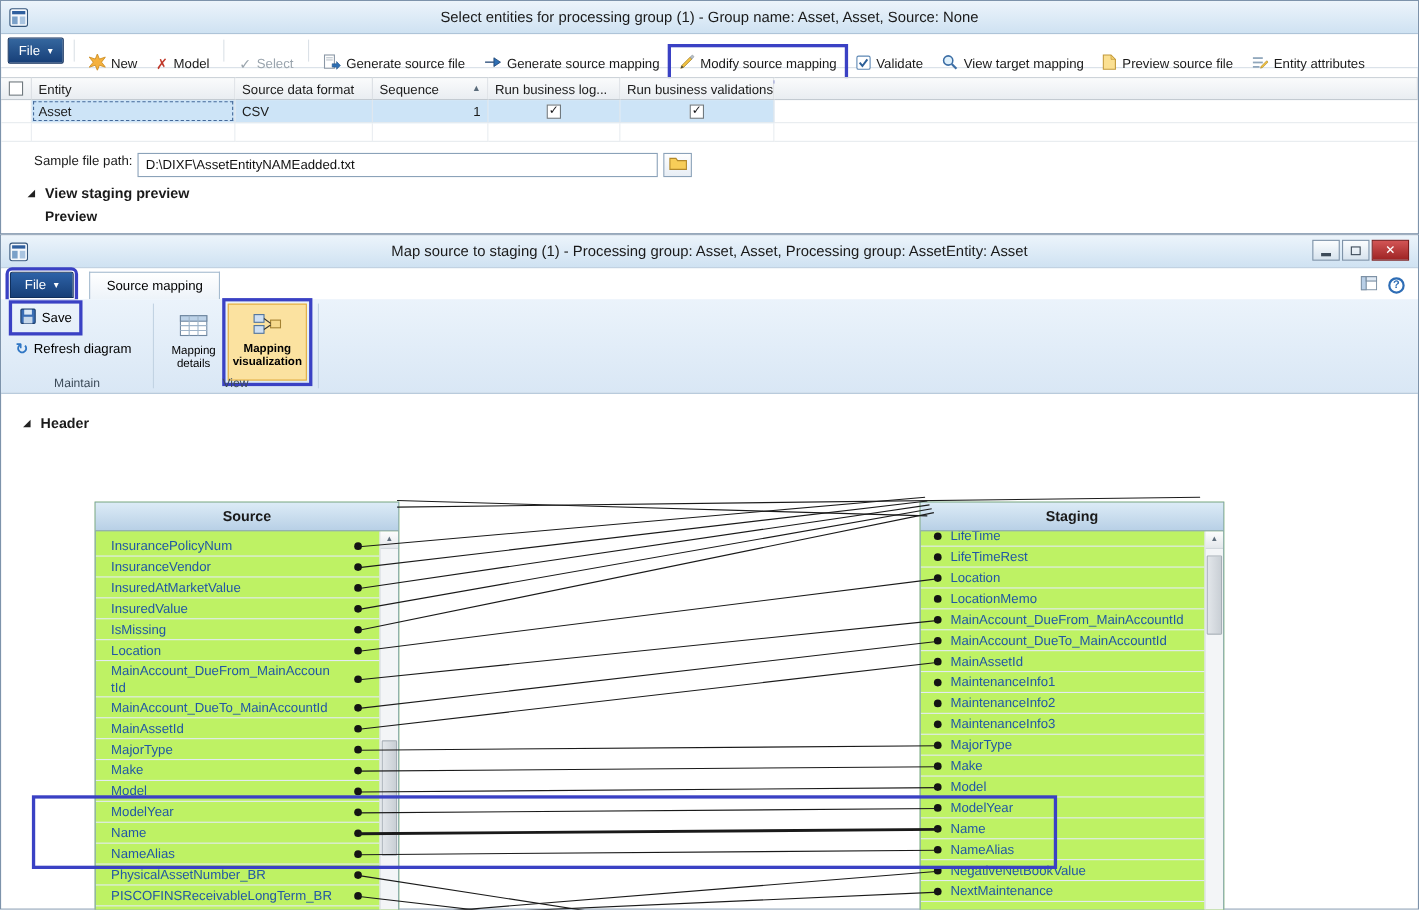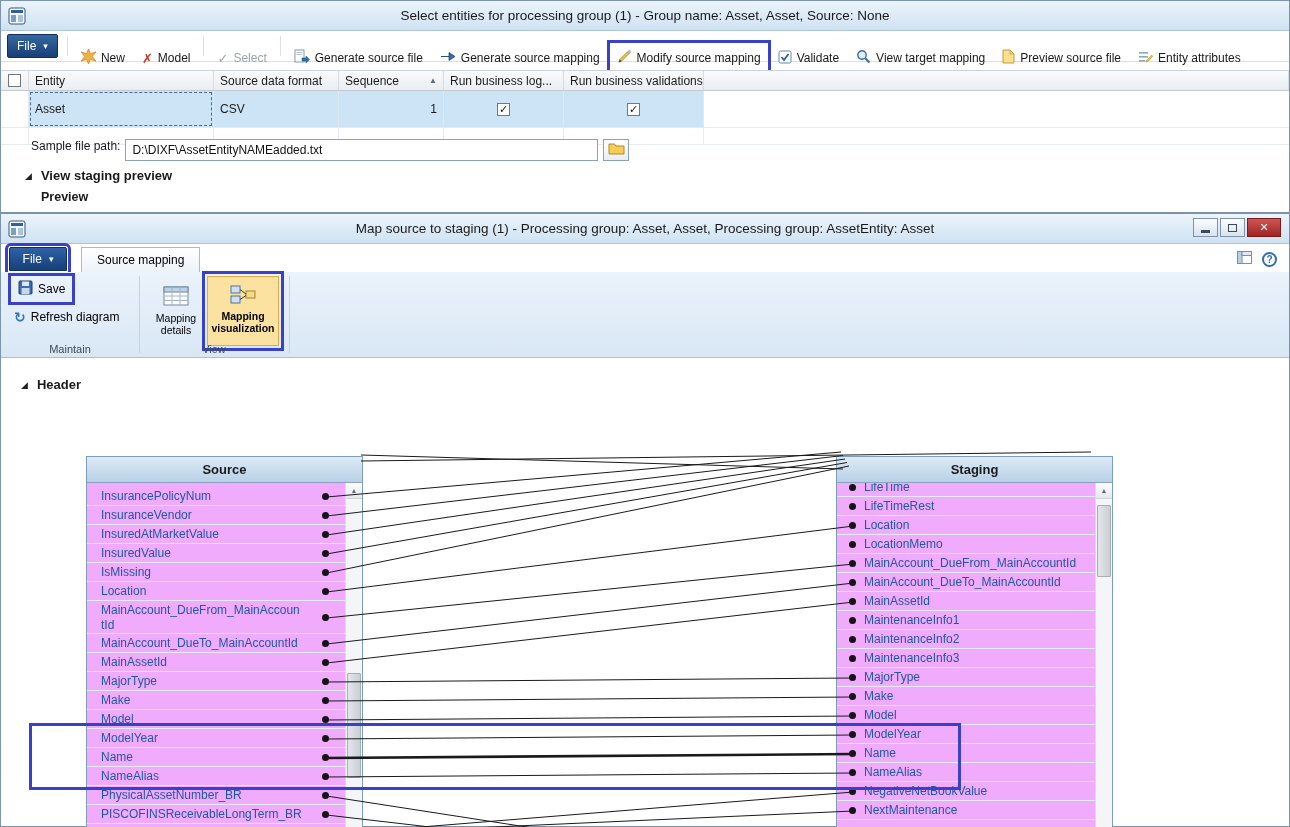--- a/index.html
+++ b/index.html
@@ -31,21 +31,21 @@
   .glyph.x { color:#c0392b; }
   .glyph.gray { color:#9aa5ad; }
 
   .grid { position:absolute; top:69px; left:0; right:0; display:grid;
     grid-template-columns:28px 185px 125px 105px 120px 140px 1fr; }
   .hc { height:21px; line-height:20px; padding:0 6px; background:linear-gradient(#fafbfc,#e9edf1);
     border-top:1px solid #cdd3d9; border-bottom:1px solid #c3cad1; border-right:1px solid #d6dbe0;
     white-space:nowrap; overflow:hidden; display:flex; align-items:center; }
   .hc.center { justify-content:center; }
   .hc .sort { margin-left:auto; font-size:8px; color:#5a6b7a; }
-  .dc { height:37px; line-height:20px; padding:0 6px; border-right:1px solid #e2e7ec;
+  .dc { height:21px; line-height:20px; padding:0 6px; border-right:1px solid #e2e7ec;
     border-bottom:1px solid #e7ebef; display:flex; align-items:center; white-space:nowrap; }
   .dc.sel { background:#cde4f7; }
   .dc.center { justify-content:center; }
   .dc.right { justify-content:flex-end; }
   .ec { height:17px; border-right:1px solid #e9edf1; border-bottom:1px solid #e7ebef; }
   .entity-cell { position:relative; }
   .focus-ring { position:absolute; inset:1px; border:1px dashed #44699a; pointer-events:none; }
   .cb { width:13px; height:13px; border:1px solid #70797f; background:#fff; display:inline-flex;
     align-items:center; justify-content:center; font-size:11px; font-weight:700; color:#16161a; }
   .cb.on::after { content:"✓"; }
@@ -92,21 +92,21 @@
     background:none; border:1px solid transparent; font:10.5px "Liberation Sans","DejaVu Sans",sans-serif;
     text-align:center; padding-top:6px; }
   .big-btn.selected { background:#fbe2a0; border:1px solid #e0ac3f; }
   .big-btn.hl { outline:3px solid #3a41c4; outline-offset:2px; }
   .grp-label { position:absolute; bottom:2px; text-align:center; font-size:11px; color:#3c4a58; }
   .refresh-glyph { color:#2f76c4; font-weight:700; font-size:14px; line-height:1; }
 
   .section-header { position:absolute; top:163px; left:20px; display:flex; align-items:center; gap:9px; }
 
   
-  .panel { position:absolute; top:242px; width:277px; height:372px; background:#f0abfc;
+  .panel { position:absolute; top:242px; width:277px; height:372px; background:#bef264;
     border:1px solid #7f9db9; z-index:1; }
   .panel.src { left:85px; }
   .panel.stg { left:835px; }
   .phead { height:26px; line-height:25px; text-align:center; font-weight:700; font-size:13px;
     background:linear-gradient(#dcebf6,#b8d0e6); border-bottom:1px solid #8aa4bf; position:relative; z-index:2; }
   .pbody { position:absolute; top:26px; left:0; right:0; bottom:0; overflow:hidden; }
   .plist { position:absolute; top:0; left:0; width:calc(100% - 17px); }
   .plist.srclist { padding-top:4px; }
   .plist.stglist { margin-top:-5px; }
   .prow { position:relative; min-height:19px; line-height:15px; padding:2px 34px 0 14px;

